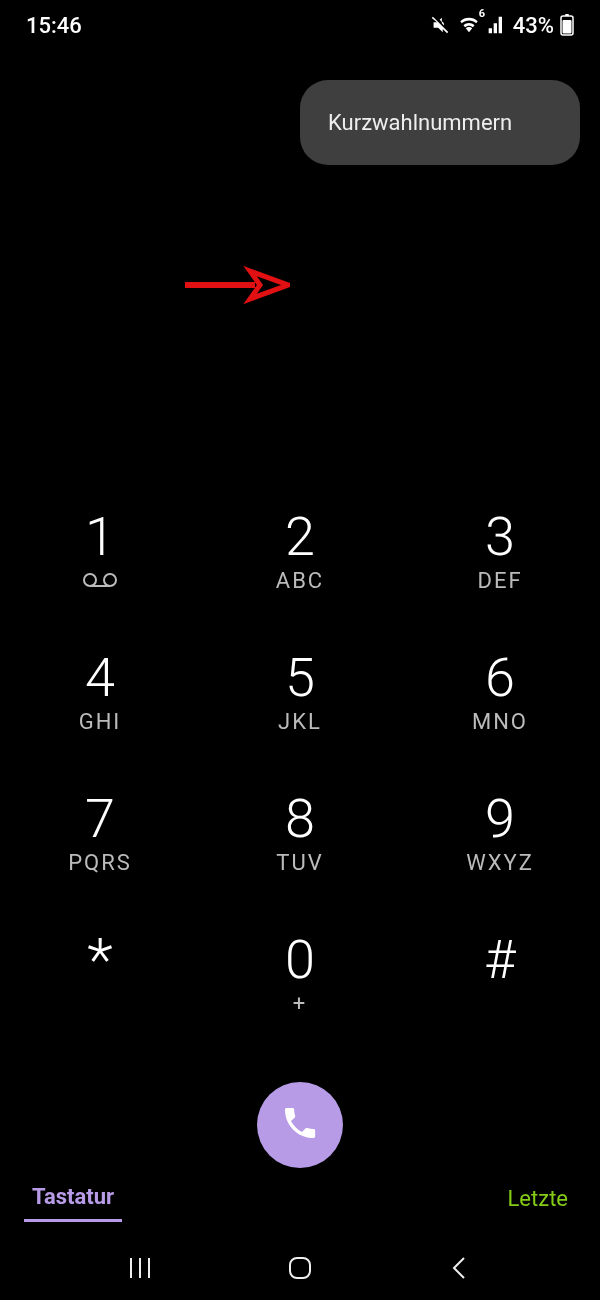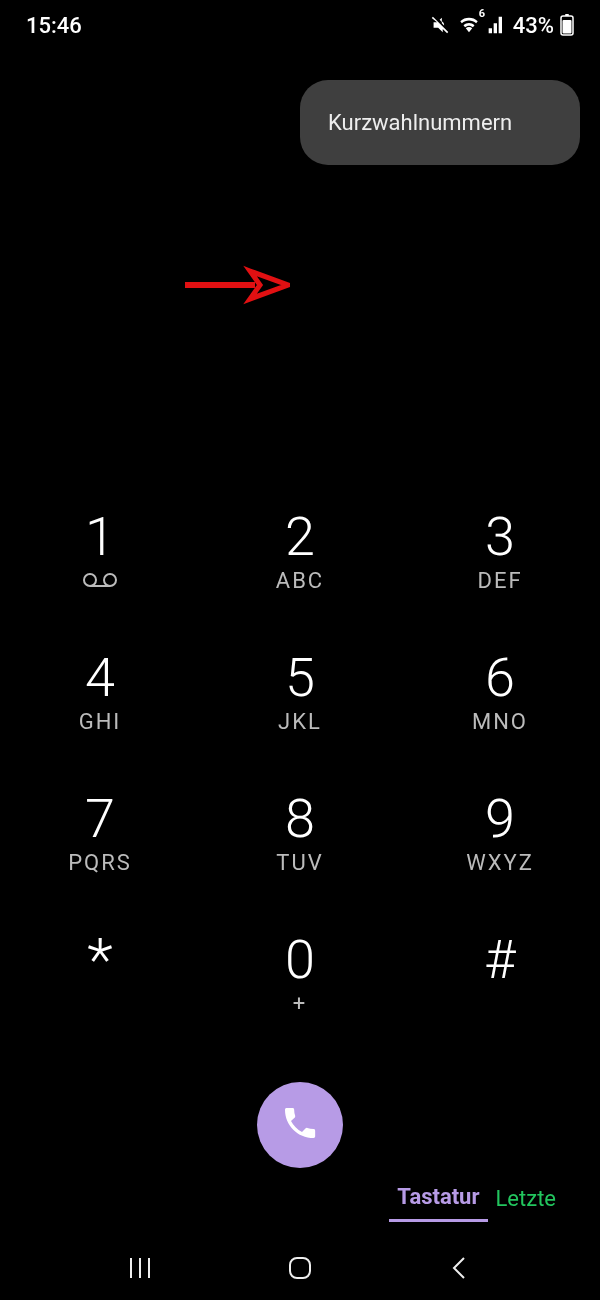--- a/index.html
+++ b/index.html
@@ -25,22 +25,22 @@
     .key-row { display: flex; width: 100%; justify-content: center; gap: 110px; margin-bottom: 58px; }
     .key { width: 90px; display: flex; flex-direction: column; align-items: center; cursor: pointer; }
     .key-digit { font-size: 54px; font-weight: 300; line-height: 1; color: #fff; }
     .key-sub { font-size: 22px; color: #bbb; letter-spacing: 2px; margin-top: 4px; min-height: 18px; }
     .key-vm { display: inline-block; }
 
     
     .call-btn { width: 86px; height: 86px; border-radius: 50%; background: #b79be6; display: flex; align-items: center; justify-content: center; margin-top: 8px; cursor: pointer; }
 
     
-    .bottom-tabs { position: absolute; bottom: 78px; left: 0; right: 0; display: flex; justify-content: flex-end; align-items: center; padding: 0 36px; }
-    .tab { font-size: 22px; color: #22c55e; padding: 10px 8px; cursor: pointer; }
+    .bottom-tabs { position: absolute; bottom: 78px; left: 0; right: 0; display: flex; justify-content: space-between; align-items: center; padding: 0 24px; }
+    .tab { font-size: 22px; color: #84cc16; padding: 10px 8px; cursor: pointer; }
     .tab.active { color: #b79be6; font-weight: 700; border-bottom: 3px solid #b79be6; }
 
     
     .nav-bar { position: absolute; bottom: 0; left: 0; right: 0; height: 60px; display: flex; justify-content: space-around; align-items: center; padding: 0 60px; }
     .nav-btn { width: 48px; height: 48px; display: flex; align-items: center; justify-content: center; cursor: pointer; }
   </style>
 </head>
 <body>
 
 <div class="status-bar">

